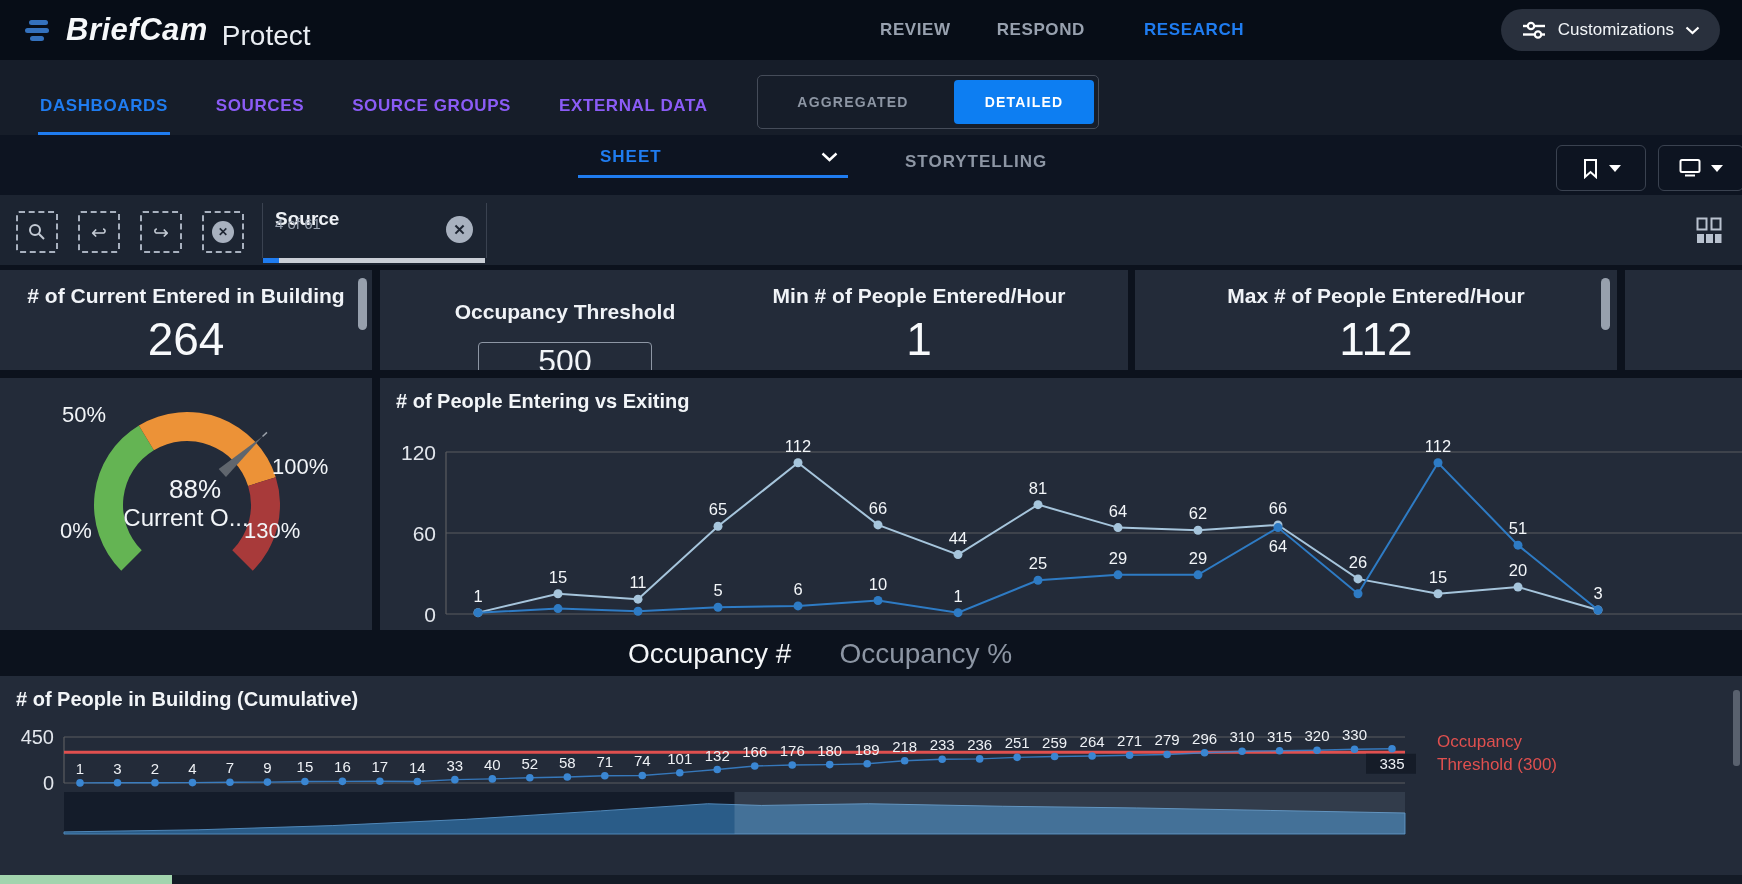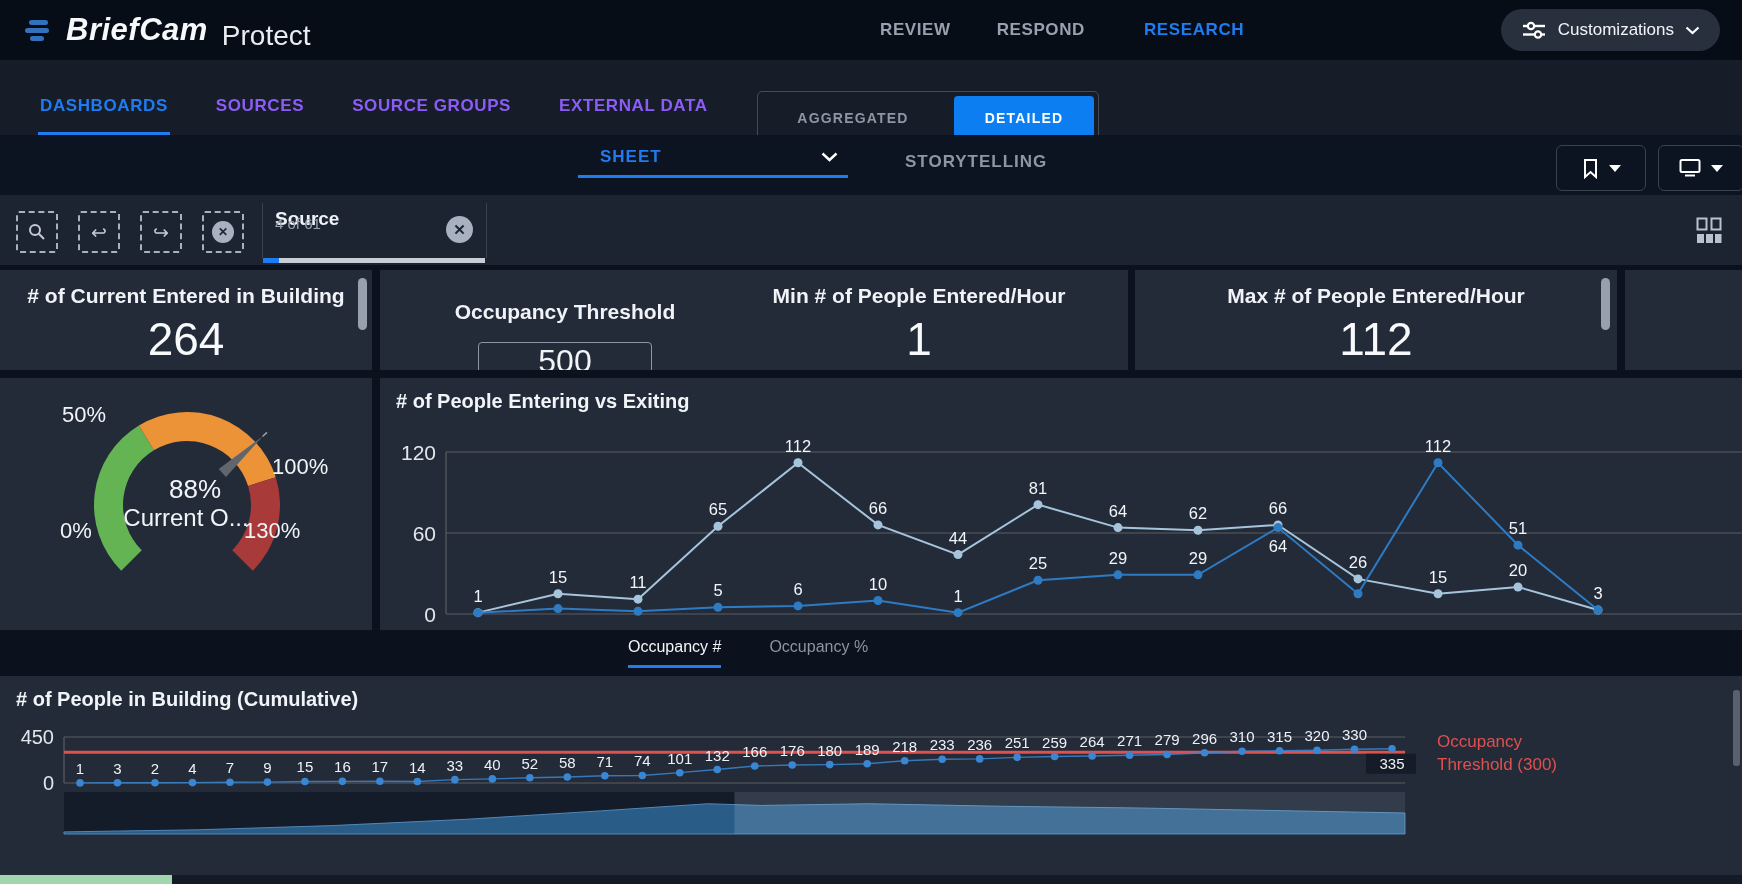--- a/index.html
+++ b/index.html
@@ -20,21 +20,21 @@
           background:#29303d;border:none;border-radius:21px;padding:0 20px;color:#f2f5f8;font-size:17px;cursor:pointer;
           font-family:"Liberation Sans",sans-serif;}
 
   
   .nav2{position:absolute;left:0;top:60px;width:1742px;height:75px;background:#161d29;}
   .nav2-items{position:absolute;left:38px;top:0;height:75px;display:flex;gap:44px;align-items:flex-end;}
   .nav2-item{font-size:17px;font-weight:600;letter-spacing:.6px;color:#8b5cf6;padding:0 2px 16px 2px;
              border-bottom:3px solid transparent;cursor:pointer;}
   .nav2-item.active{color:#1f7cf0;border-bottom-color:#1f7cf0;}
   .toggle{position:absolute;left:757px;top:15px;width:340px;height:52px;border:1px solid #454c59;
-          border-radius:5px;display:flex;align-items:center;background:#161d29;margin-top:16px;}
+          border-radius:5px;display:flex;align-items:center;background:#161d29;}
   .toggle-opt{flex:1;text-align:center;font-size:14px;font-weight:bold;letter-spacing:1.2px;color:#8d96a4;cursor:pointer;}
   .toggle-opt.selected{position:absolute;right:4px;top:4px;bottom:4px;width:140px;background:#0d7ef2;color:#fff;
           border-radius:4px;display:flex;align-items:center;justify-content:center;flex:none;}
 
   
   .sheetrow{position:absolute;left:0;top:135px;width:1742px;height:60px;background:#0d1421;border-bottom:1px solid #1d2431;}
   .sheet-tab{position:absolute;left:578px;top:12px;width:270px;display:flex;justify-content:space-between;align-items:center;
              padding-bottom:8px;border-bottom:3px solid #1f7cf0;cursor:pointer;}
   .sheet-label{font-size:17px;font-weight:bold;letter-spacing:1px;color:#1f7cf0;margin-left:22px;}
   .story-label{position:absolute;left:905px;top:17px;font-size:17px;font-weight:bold;letter-spacing:1px;color:#8d96a4;cursor:pointer;}
@@ -66,21 +66,21 @@
                  border:1px solid #8d96a4;border-radius:4px;text-align:center;font-size:32px;color:#f2f5f8;background:transparent;}
 
   
   .panel{position:absolute;background:#232b39;}
   .panel-title{position:absolute;left:16px;top:12px;font-size:20px;font-weight:bold;color:#f2f5f8;}
   .gauge-label{position:absolute;font-size:22px;color:#f2f5f8;}
   .gauge-center{position:absolute;left:0;width:372px;text-align:center;color:#f2f5f8;}
 
   
   .occ-tabs{position:absolute;left:628px;top:638px;display:flex;gap:48px;align-items:flex-start;}
-  .occ-tab{font-size:16px;cursor:pointer;padding-bottom:9px;}
+  .occ-tab{font-size:28px;cursor:pointer;padding-bottom:9px;}
   .occ-tab.active{color:#f4f6f8;border-bottom:3px solid #1f7cf0;}
   .occ-tab.inactive{color:#8c95a3;}
 
   
   .annotation{position:absolute;left:1437px;top:55px;color:#e0504f;font-size:17px;line-height:1.35;}
   .vscroll{position:absolute;left:1733px;top:14px;width:7px;height:76px;background:#59616e;border-radius:3px;}
   .hscroll-track{position:absolute;left:0;top:875px;width:1742px;height:9px;background:#141b26;}
   .hscroll-thumb{position:absolute;left:0;top:0;width:172px;height:9px;background:#a2d4ae;}
 </style>
 </head>

